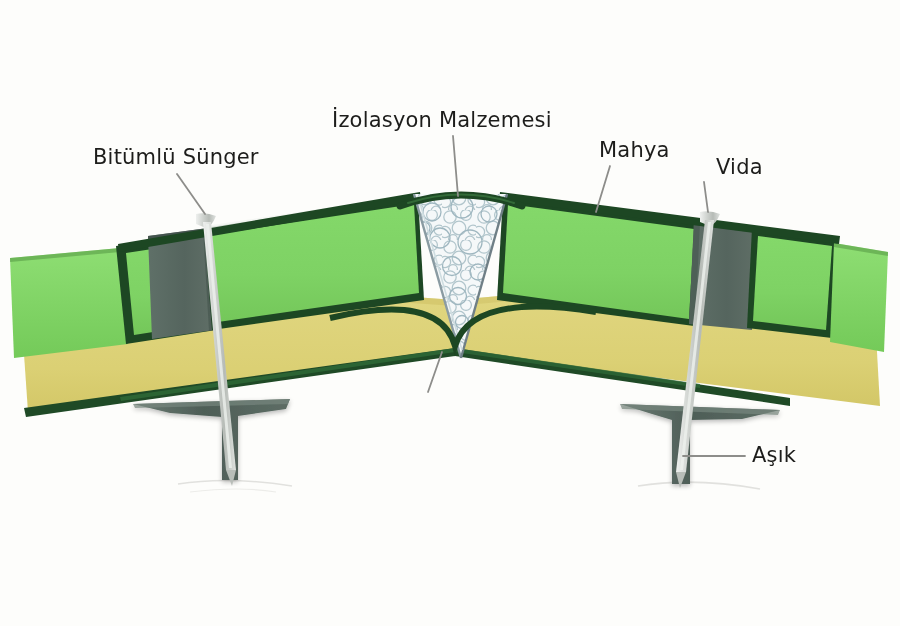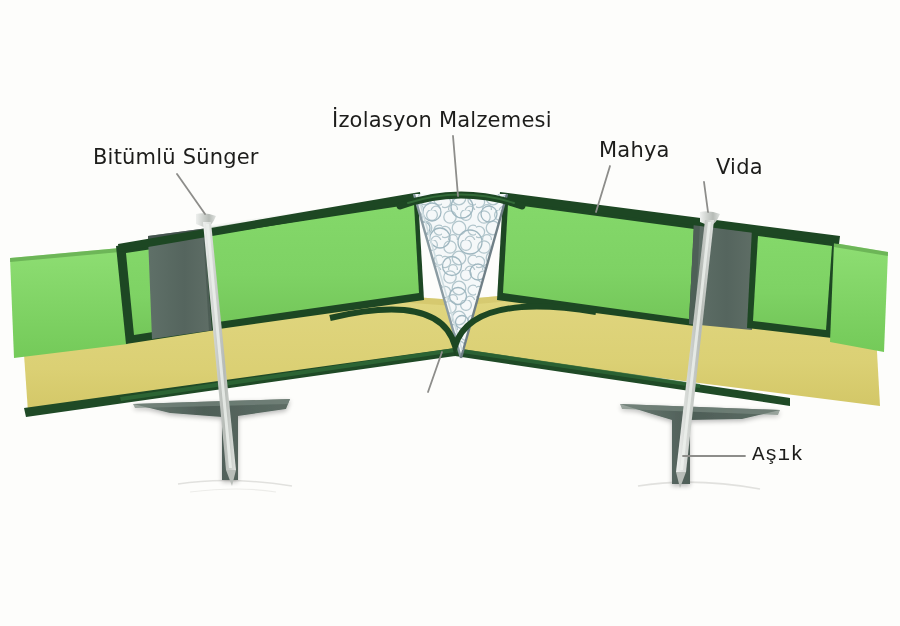--- a/index.html
+++ b/index.html
@@ -28,21 +28,21 @@
     font-weight: 400;
     letter-spacing: 0.2px;
     white-space: nowrap;
     font-family: "DejaVu Sans", "Liberation Sans", sans-serif;
   }
   #lbl-bitumlu  { left: 93px;  top: 145px; }
   #lbl-izolasyon{ left: 332px; top: 108px; }
   #lbl-mahya    { left: 599px; top: 138px; }
   #lbl-vida     { left: 672px; top: 155px; margin-left: 44px; }
   #lbl-altmahya { left: 379px; top: 413px; }
-  #lbl-asik     { left: 752px; top: 443px; font-family: Liberation Mono, monospace; }
+  #lbl-asik     { left: 752px; top: 443px; }
 </style>
 </head>
 <body>
 
 <div id="stage">
 
   <svg id="art" viewBox="0 0 900 626" preserveAspectRatio="none">
     <defs>
 
       <linearGradient id="gGreen" x1="0" y1="0" x2="0" y2="1">

